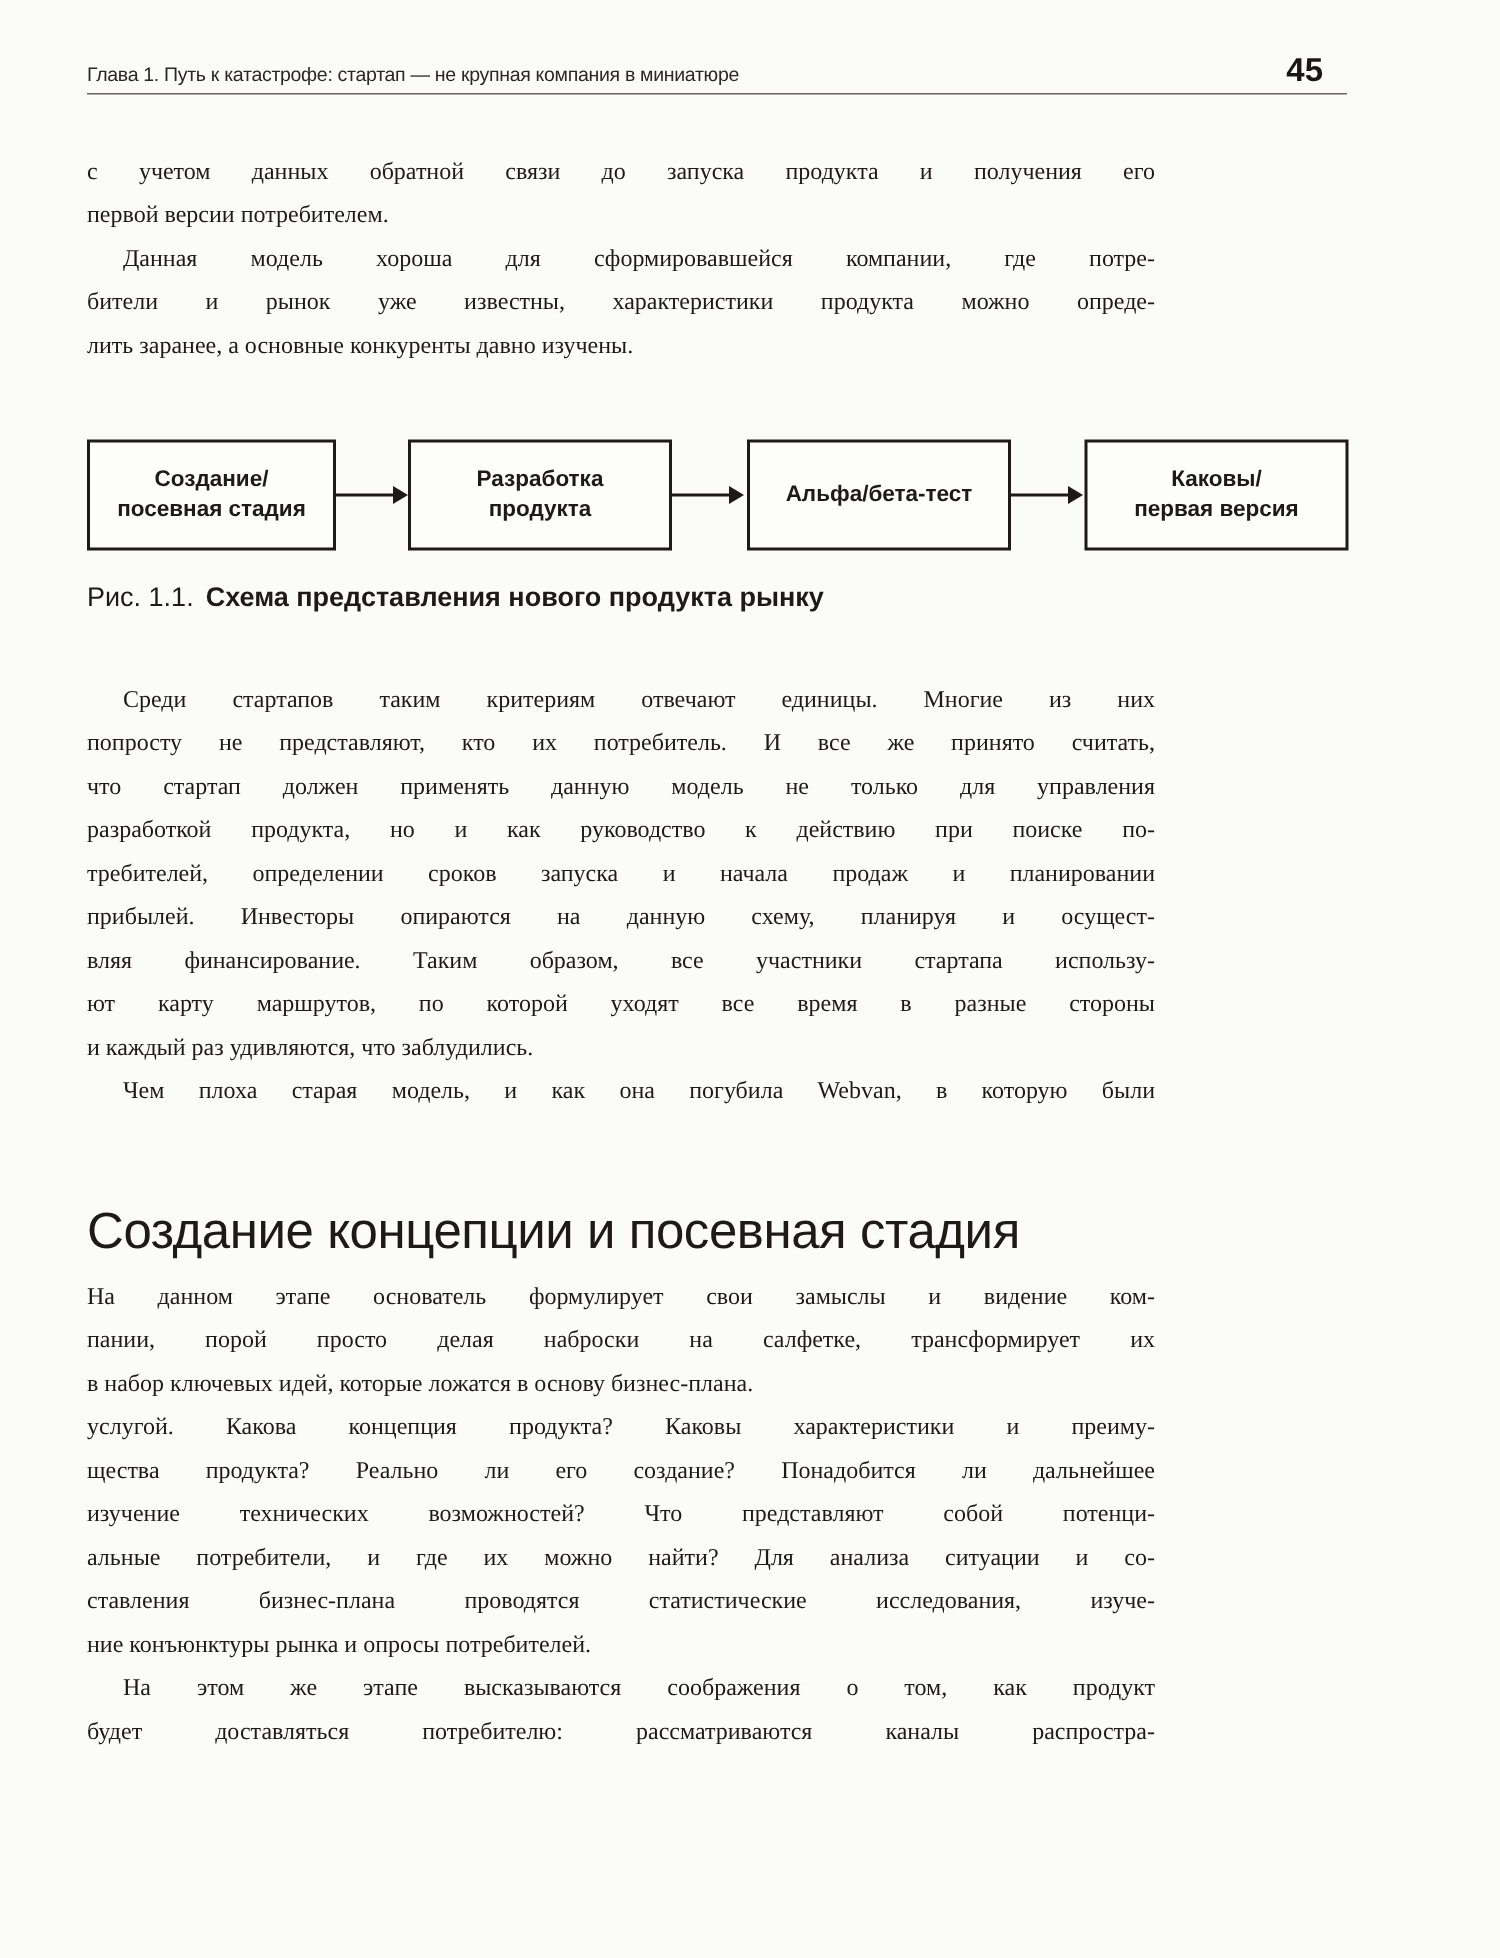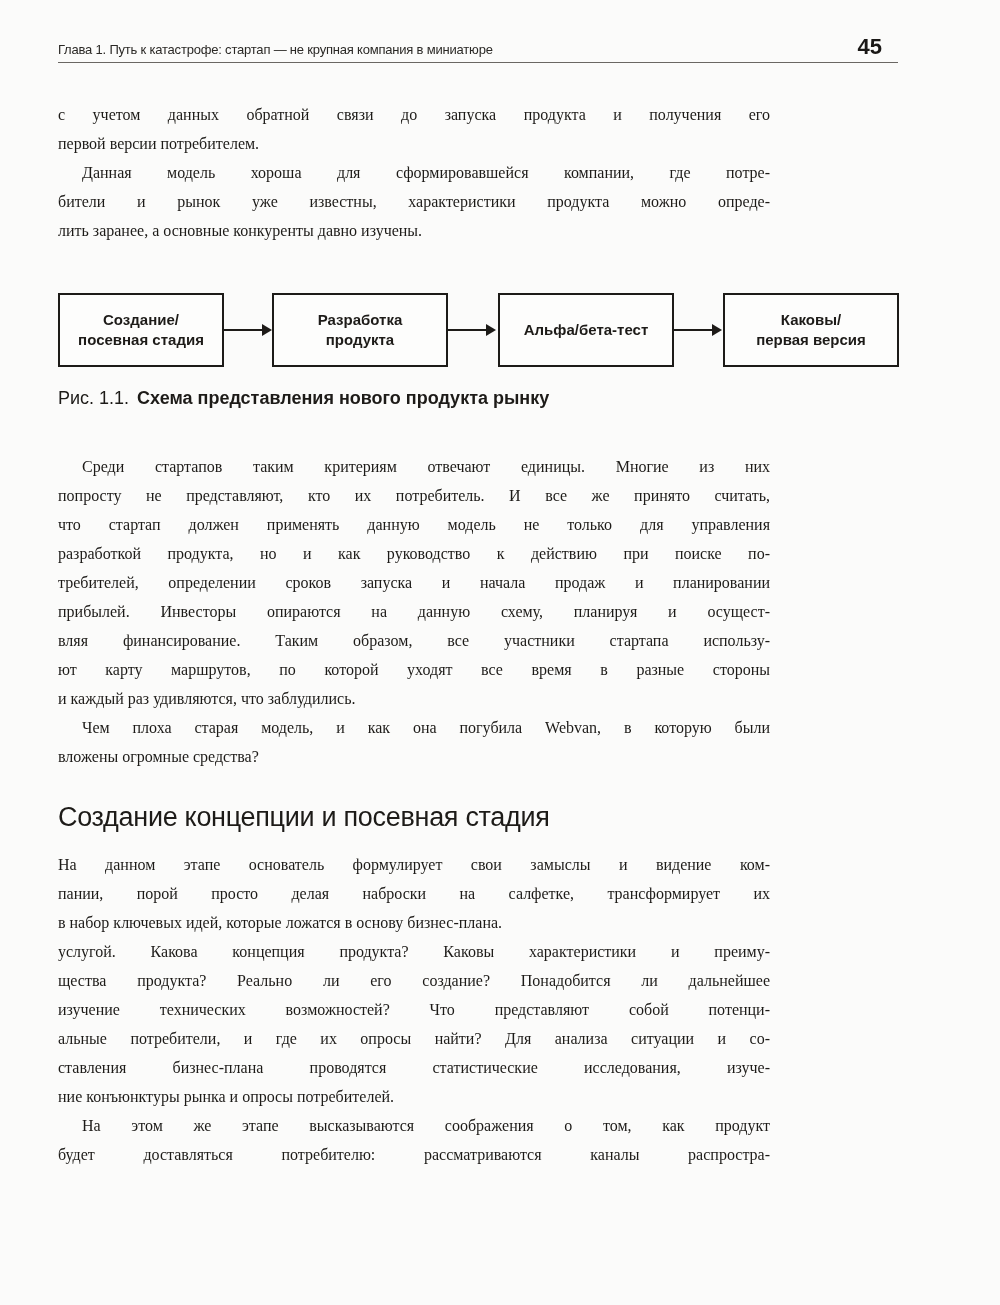--- a/index.html
+++ b/index.html
@@ -46,21 +46,21 @@
     border-left: 10px solid #1d1b18; border-top: 6px solid transparent; border-bottom: 6px solid transparent;
   }
   .caption {
     position: absolute; left: 58px; top: 388px;
     font-family: "Liberation Sans", sans-serif; font-size: 18px; color: #1d1b18;
   }
   .caption .lbl { font-weight: normal; margin-right: 8px; }
   .caption .ttl { font-weight: bold; }
   .heading {
     position: absolute; left: 58px; top: 802px;
-    font-family: "Liberation Sans", sans-serif; font-size: 27px; color: #1d1b18; letter-spacing: -0.3px;
+    font-family: "Liberation Sans", sans-serif; font-size: 34px; color: #1d1b18; letter-spacing: -0.3px;
   }
 </style>
 </head>
 <body>
 
 <div class="running-head">
   <span class="title">Глава 1. Путь к катастрофе: стартап — не крупная компания в миниатюре</span>
   <span class="num">45</span>
 </div>
 
@@ -109,30 +109,29 @@
     <span class="line indent">Среди стартапов таким критериям отвечают единицы. Многие из них</span>
     <span class="line">попросту не представляют, кто их потребитель. И все же принято считать,</span>
     <span class="line">что стартап должен применять данную модель не только для управления</span>
     <span class="line">разработкой продукта, но и как руководство к действию при поиске по-</span>
     <span class="line">требителей, определении сроков запуска и начала продаж и планировании</span>
     <span class="line">прибылей. Инвесторы опираются на данную схему, планируя и осущест-</span>
     <span class="line">вляя финансирование. Таким образом, все участники стартапа использу-</span>
     <span class="line">ют карту маршрутов, по которой уходят все время в разные стороны</span>
     <span class="line last">и каждый раз удивляются,  что заблудились.</span>
     <span class="line indent">Чем плоха старая модель, и как она погубила Webvan, в которую были</span>
-    <span class="line last">вложены огромные средства?</span>
   </div>
 
 <div class="heading">Создание концепции и посевная стадия</div>
 
 <div class="text" id="block3" style="top:850px">
     <span class="line">На данном этапе основатель формулирует свои замыслы и видение ком-</span>
     <span class="line">пании, порой просто делая наброски на салфетке, трансформирует их</span>
     <span class="line last">в набор ключевых идей, которые ложатся в основу бизнес-плана.</span>
     <span class="line">услугой. Какова концепция продукта? Каковы характеристики и преиму-</span>
     <span class="line">щества продукта? Реально ли его создание? Понадобится ли дальнейшее</span>
     <span class="line">изучение технических возможностей? Что представляют собой потенци-</span>
-    <span class="line">альные потребители, и где их опросы найти? Для анализа ситуации и со-</span>
+    <span class="line">альные потребители, и где их можно найти? Для анализа ситуации и со-</span>
     <span class="line">ставления бизнес-плана проводятся статистические исследования, изуче-</span>
     <span class="line last">ние конъюнктуры рынка и опросы потребителей.</span>
     <span class="line indent">На этом же этапе высказываются соображения о том, как продукт</span>
     <span class="line">будет доставляться потребителю: рассматриваются каналы распростра-</span>
   </div>
 
 </body></html>

